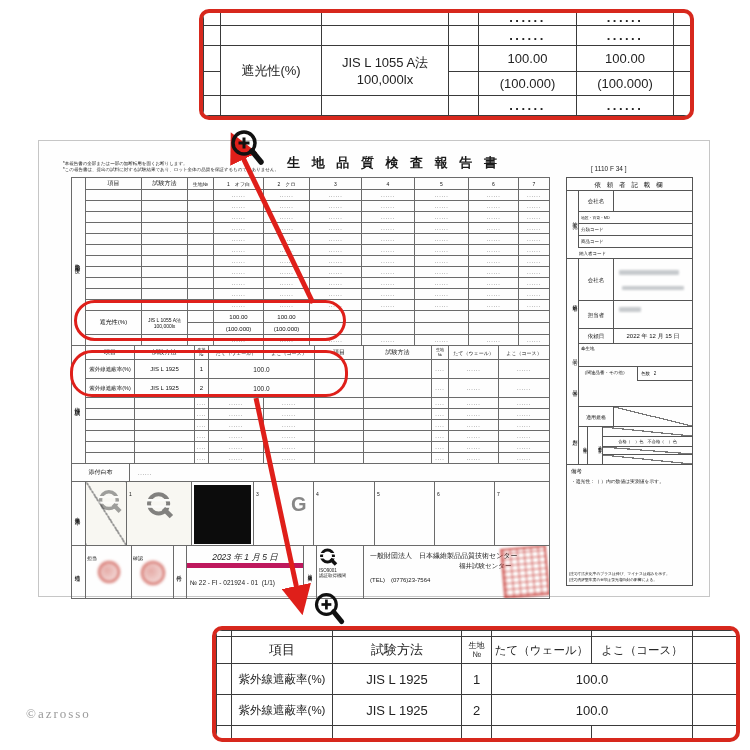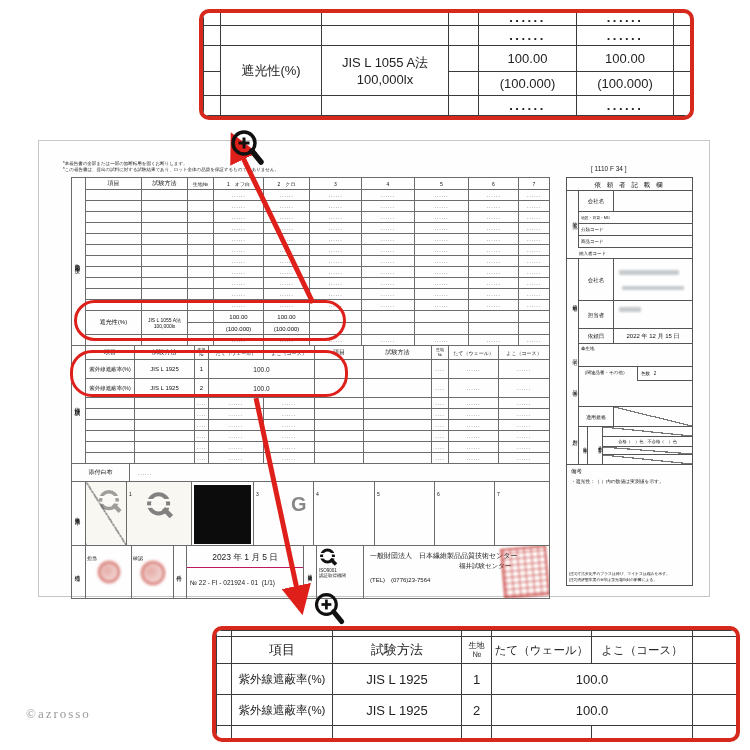--- a/index.html
+++ b/index.html
@@ -33,20 +33,21 @@
 <body>
 
 <div class="stage">
 
   <div class="abs doc">
 
     <div class="abs" style="left:24px;top:20px;width:250px;font-size:4.5px;line-height:5.5px;color:#222;">
       <div>*本報告書の全部または一部の無断転用を固くお断りします。</div>
       <div>*この報告書は、提出の試料に対する試験結果であり、ロット全体の品質を保証するものではありません。</div>
     </div>
+    <div class="abs" style="left:160px;top:13px;width:390px;text-align:center;font-size:13px;font-weight:bold;letter-spacing:4px;">生 地 品 質 検 査 報 告 書</div>
     <div class="abs" style="left:552px;top:24px;font-size:6.5px;">[ 1110 F 34 ]</div>
 
     <table class="abs" style="left:32px;top:36px;width:478px;">
       <colgroup>
           <col style="width:14px">
           <col style="width:56px">
           <col style="width:46px">
           <col style="width:26px">
           <col style="width:50px">
           <col style="width:46px">
@@ -449,21 +450,21 @@
         <td style="position:relative;vertical-align:top;text-align:left">
           <span class="sm" style="padding-left:1px">担当</span>
           <div class="stamp" style="left:12px;top:15px;width:22px;height:22px;"></div>
         </td>
         <td style="position:relative;vertical-align:top;text-align:left">
           <span class="sm" style="padding-left:1px">確認</span>
           <div class="stamp" style="left:9px;top:15px;width:24px;height:24px;"></div>
         </td>
         <td class="vlab">発行</td>
         <td style="vertical-align:top">
-          <div style="height:22px;border-bottom:1px solid #be185d;font-size:8.5px;line-height:22px;">2023 年 1 月 5 日</div>
+          <div style="height:22px;border-bottom:5px solid #be185d;font-size:8.5px;line-height:22px;font-style:italic;">2023 年 1 月 5 日</div>
           <div style="height:30px;font-size:6.5px;line-height:30px;text-align:left;padding-left:3px;">
             <span>№ 22 - FI - 021924 - 01</span>&nbsp;&nbsp;<span>(1/1)</span>
           </div>
         </td>
         <td class="vlab" style="font-size:4.5px">検査機関</td>
         <td style="vertical-align:top;text-align:left;padding:2px">
           <svg width="20" height="20" viewBox="0 0 40 40">
                 <circle cx="17" cy="16" r="12" fill="none" stroke="#111" stroke-width="6"></circle>
                 <rect x="1" y="10" width="32" height="3" fill="#fff"></rect>
                 <rect x="1" y="18" width="32" height="3" fill="#fff"></rect>

